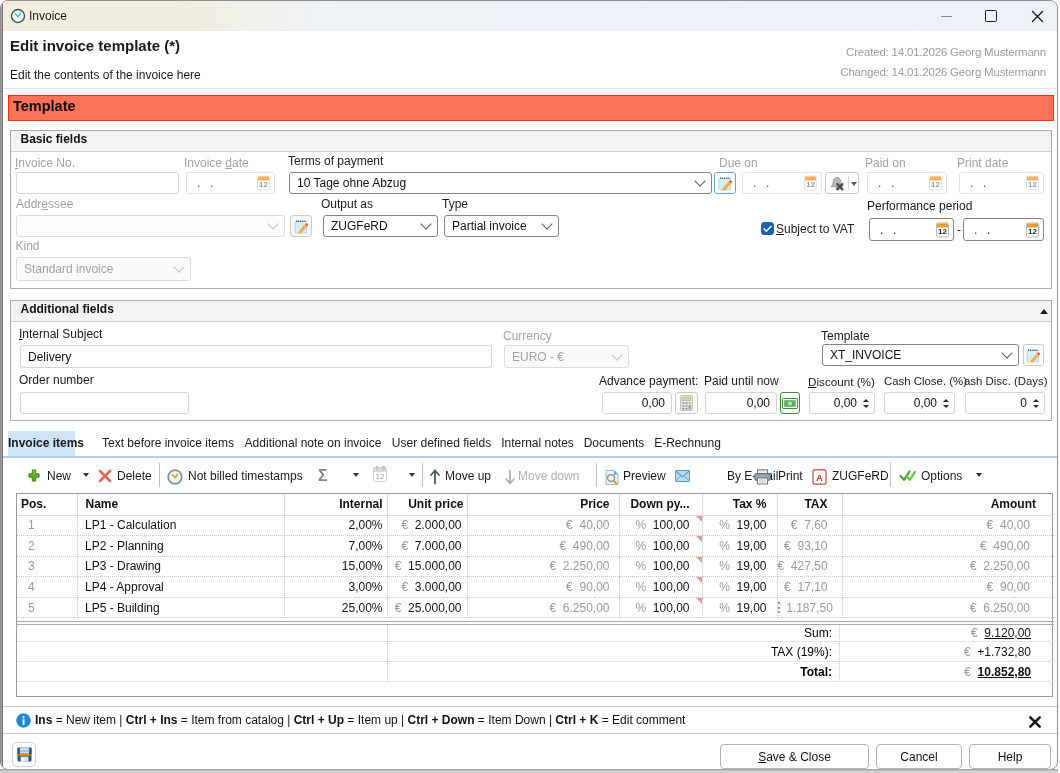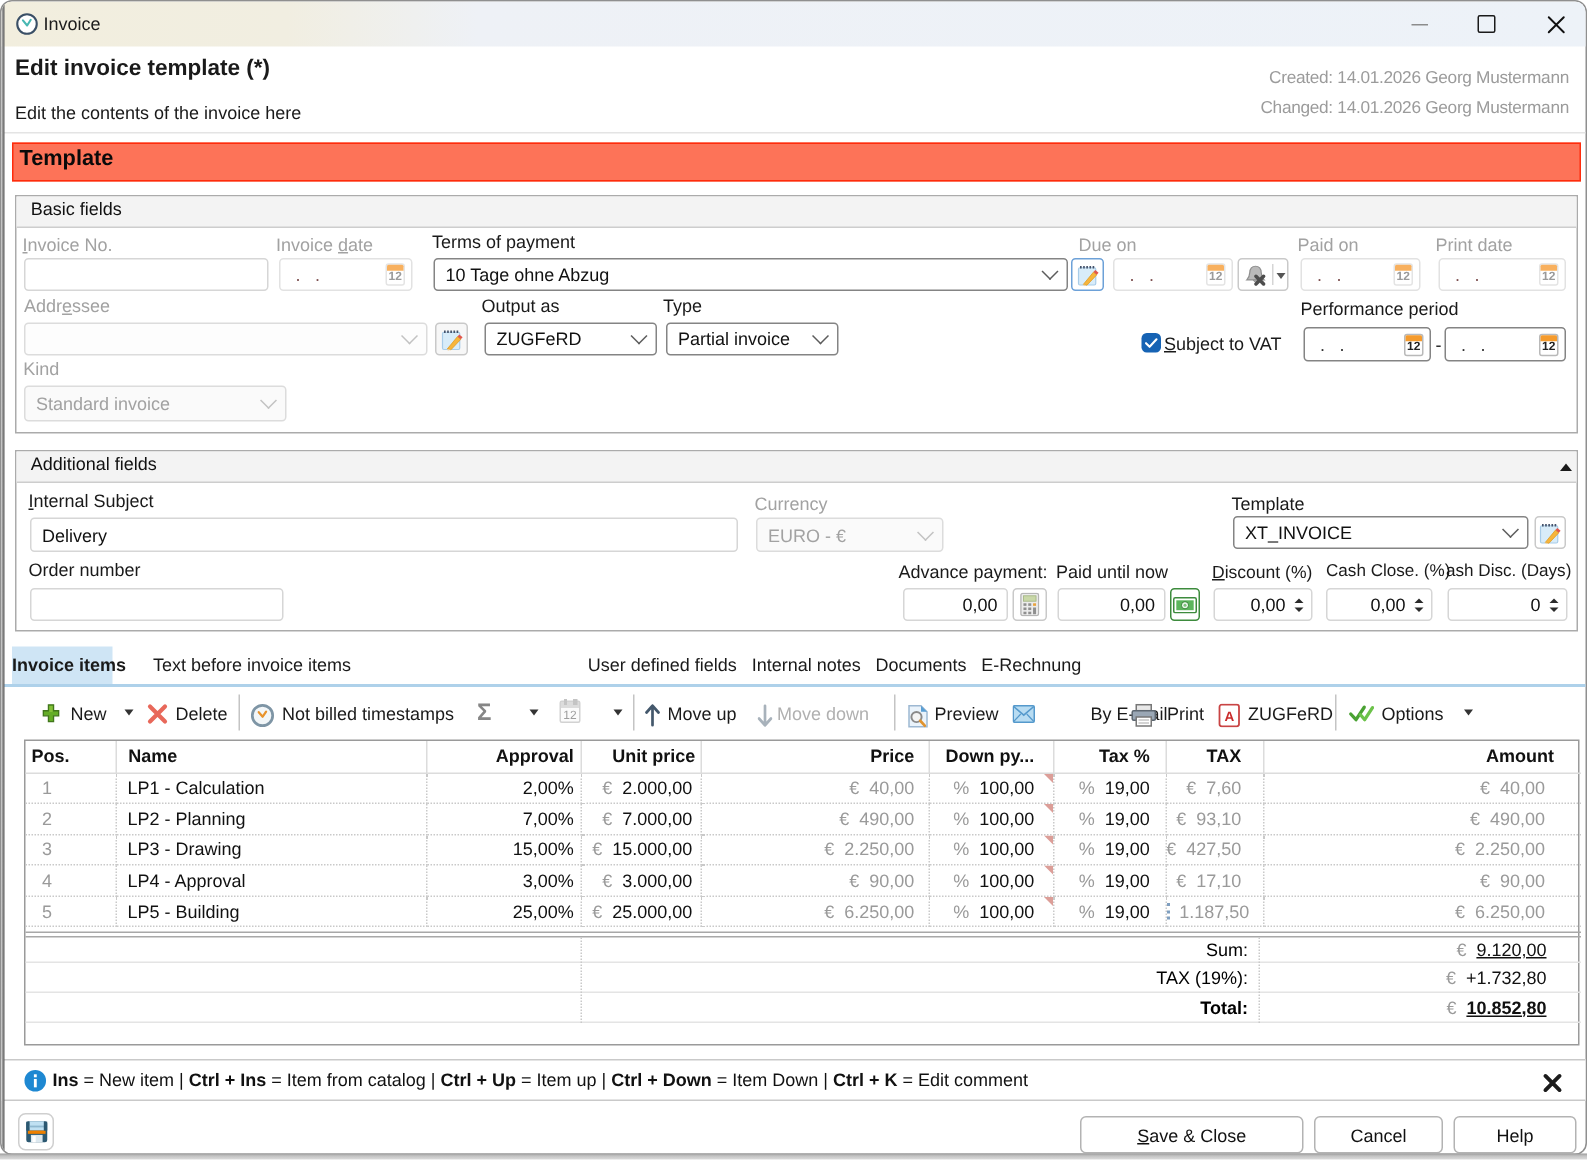--- a/index.html
+++ b/index.html
@@ -20,21 +20,21 @@
   .datef { position:absolute; background:#fff; border:1px solid #e2e2e2; border-radius:3px; }
   .datef .dots { position:absolute; left:10px; top:50%; transform:translateY(-50%);
                  font-size:12px; color:#7e5050; letter-spacing:1px;}
   .datef.en { border-color:#848484; }
   .datef.en .dots{ color:#333; }
   .cal { position:absolute; width:13px; height:15px; right:4px; top:50%; transform:translateY(-50%); }
   .ibtn { position:absolute; background:#fff; border:1px solid #c9c9c9; border-radius:3px;
           display:flex; align-items:center; justify-content:center; }
   .grp { position:absolute; left:9px; width:1042px; border:1px solid #ababab; background:#fff; }
   .grp .ghead { position:absolute; left:0; top:0; right:0; height:21px; background:#f3f3f3;
-                border-bottom:1px solid #cdcdcd; font-size:12px; font-weight:normal; color:#111;
+                border-bottom:1px solid #cdcdcd; font-size:12px; font-weight:bold; color:#111;
                 padding:1px 0 0 9.5px; }
   svg { display:block; }
   .combo .chev { width:8px; height:8px; border:solid #5c5c5c; border-width:0 1.3px 1.3px 0;
      transform:rotate(45deg); margin-top:-6px; background:none; }
   .combo .chev.light { border-color:#c2c2c2; }
   .num { justify-content:flex-end; padding-right:6px;padding-left:16px; }
   .spin { padding-right:17px; }
   .btnb { font-size:12px; color:#111; border-color:#b3b3b3 !important; border-radius:4px; }
   
   .cal { border:1px solid #e4e4e4; border-radius:2px; background:#fff; }
@@ -253,20 +253,21 @@
   <div class="lbl" style="left:807px;top:373.5px;font-size:11.7px;"><span class="u">D</span>iscount (%)</div>
   <div class="tb num spin" style="left:808px;top:391px;width:66px;height:22px;">0,00</div>
   <div class="lbl" style="left:883px;top:374px;font-size:11.4px;">Cash Close. (%)</div>
   <div class="tb num spin" style="left:883px;top:391px;width:71px;height:22px;">0,00</div>
   <div class="lbl" style="left:963px;top:374px;font-size:11.4px;">ash Disc. (Days)</div>
   <div class="tb num spin" style="left:964px;top:391px;width:80px;height:22px;">0</div>
 
   <div class="abs" id="tabs" style="left:0;top:430px;width:1058px;height:25px;font-size:12px;color:#1a1a1a;">
     <div class="tab act" style="left:7px;width:67px;"><b>Invoice items</b></div>
     <div class="tab" style="left:97px;width:140px;">Text before invoice items</div>
+    <div class="tab" style="left:237px;width:150px;">Additional note on invoice</div>
     <div class="tab" style="left:387px;width:107px;">User defined fields</div>
     <div class="tab" style="left:494px;width:85px;">Internal notes</div>
     <div class="tab" style="left:579px;width:68px;">Documents</div>
     <div class="tab" style="left:647px;width:79px;">E-Rechnung</div>
   </div>
   <div class="abs" style="left:0;top:455px;width:1058px;height:2px;background:#aed1ea;"></div>
 
   <div class="abs" id="toolbar" style="left:0;top:457px;width:1058px;height:35px;font-size:12px;color:#1a1a1a;">
     <svg class="tbi" style="left:27px;top:11px;" width="12" height="13" viewBox="0 0 12 13">
       <path d="M4.3 0.9 h3.4 v3.9 h3.4 v3.4 h-3.4 v3.9 h-3.4 v-3.9 h-3.4 v-3.4 h3.4 z" fill="#64ad27" stroke="#41761c" stroke-width="0.9"></path>
@@ -347,21 +348,21 @@
       <col style="width:152px">
           <col style="width:83px">
           <col style="width:75px">
           <col style="width:65px">
           <col>
         </colgroup>
       <tbody>
           <tr class="hd">
         <th style="text-align:left;padding-left:4px;">Pos.</th>
         <th style="text-align:left;padding-left:8px;">Name</th>
-        <th style="padding-right:4px;">Approval</th>
+        <th style="padding-right:4px;">Internal</th>
         <th style="padding-right:3px;">Unit price</th>
         <th style="padding-right:9px;">Price</th>
         <th style="padding-right:12px;">Down py...</th>
         <th style="padding-right:10px;">Tax %</th>
         <th style="padding-right:14px;">TAX</th>
         <th style="padding-right:18px;">Amount</th>
       </tr>
       <tr>
             <td class="pos">1</td>
             <td class="nm">LP1 - Calculation</td>

